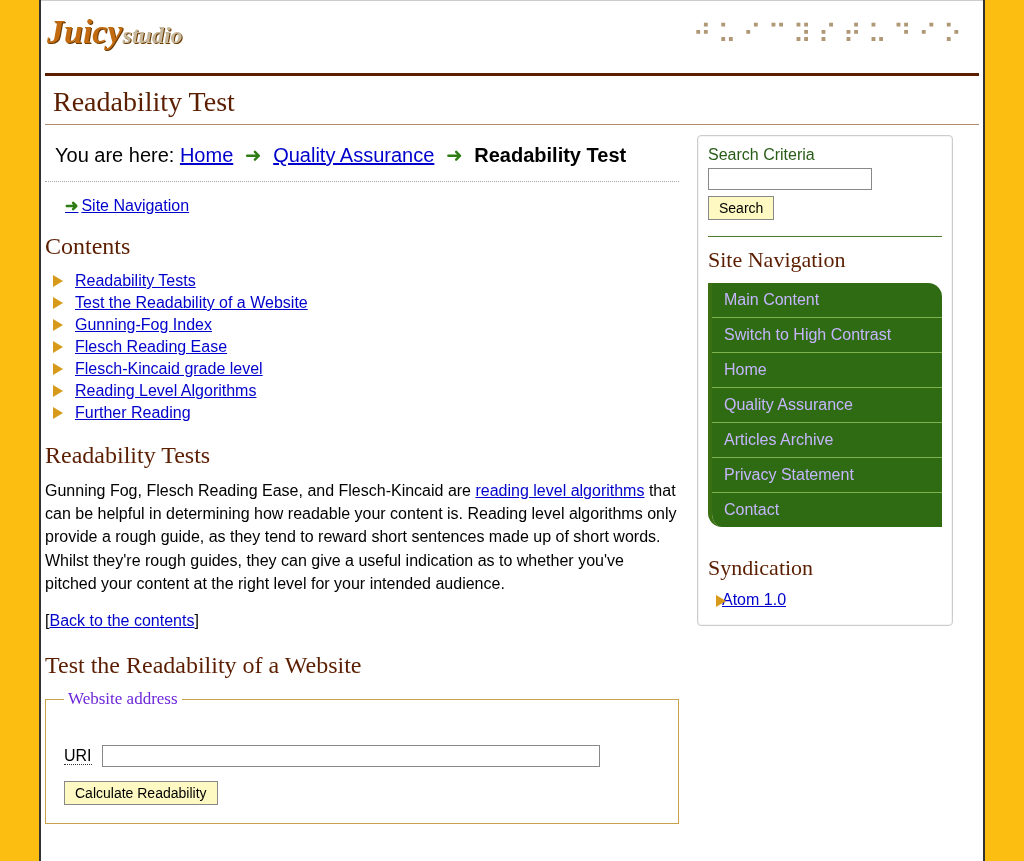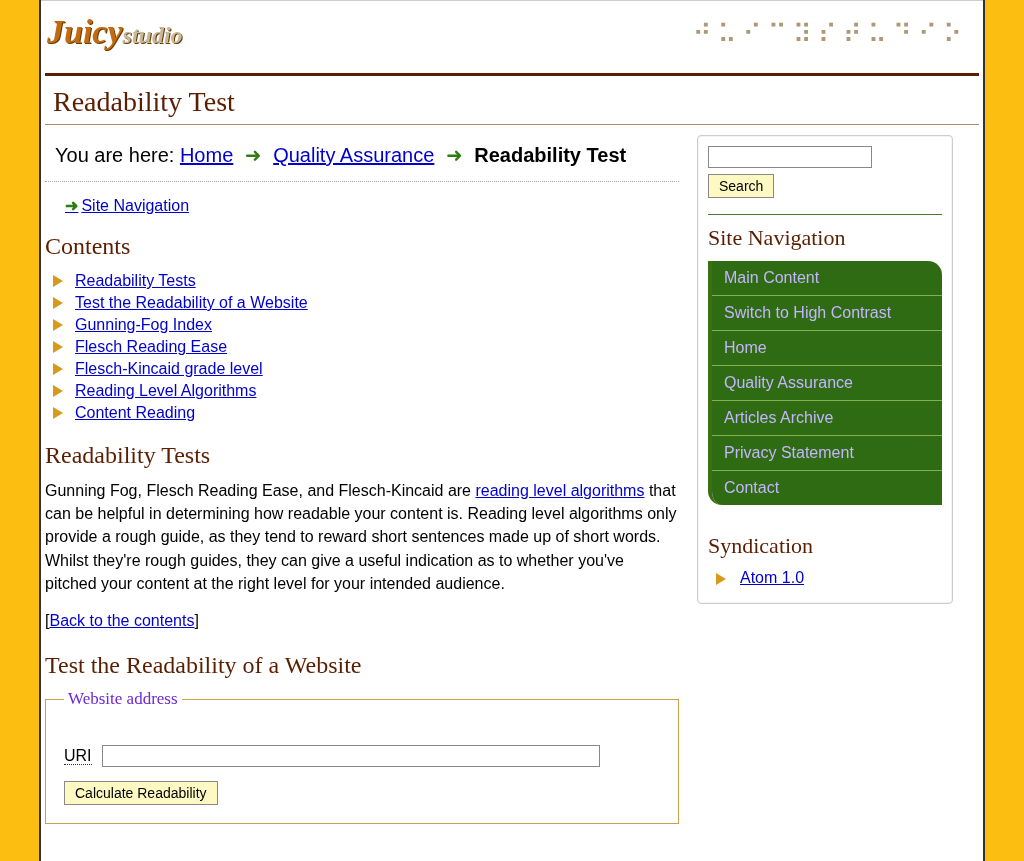--- a/index.html
+++ b/index.html
@@ -197,21 +197,21 @@
     border-bottom: 1px solid #7fb24f;
     padding: 8px 12px;
     color: #c4b5fd;
     font-size: 16px;
     cursor: pointer;
   }
   ul.nav li:last-child { border-bottom: none; }
 
   .syndication { margin-top: 28px; }
   .syndication ul { list-style: none; margin-left: 8px; }
-  .syndication li { position: relative; padding-left: 24px; }
+  .syndication li { position: relative; padding-left: 6px; }
   .syndication li::before {
     content: "";
     position: absolute;
     left: 0; top: 4px;
     width: 0; height: 0;
     border-top: 6px solid transparent;
     border-bottom: 6px solid transparent;
     border-left: 10px solid #d89a1a;
   }
   .syndication a { color: #0000cc; }
@@ -248,21 +248,21 @@
       </a>
 
       <h2>Contents</h2>
       <ul class="arrow-list">
         <li><a href="#">Readability Tests</a></li>
         <li><a href="#">Test the Readability of a Website</a></li>
         <li><a href="#">Gunning-Fog Index</a></li>
         <li><a href="#">Flesch Reading Ease</a></li>
         <li><a href="#">Flesch-Kincaid grade level</a></li>
         <li><a href="#">Reading Level Algorithms</a></li>
-        <li><a href="#">Content Reading</a></li>
+        <li><a href="#">Further Reading</a></li>
       </ul>
 
       <h2>Readability Tests</h2>
 
       <p>
         <span>Gunning Fog, Flesch Reading Ease, and Flesch-Kincaid are </span><a href="#" class="inline">reading level algorithms</a><span> that can be helpful in determining how readable your content is. Reading level algorithms only provide a rough guide, as they tend to reward short sentences made up of short words. Whilst they're rough guides, they can give a useful indication as to whether you've pitched your content at the right level for your intended audience.</span>
       </p>
 
       <p class="backlink">
         [<a href="#" class="inline">Back to the contents</a>]
@@ -276,20 +276,21 @@
           <span class="uri-label">URI</span>
           <input type="text" style="width: 498px;">
         </div>
         <button class="button">Calculate Readability</button>
       </fieldset>
 
     </div>
 
     <aside class="sidebar">
       <div class="search-form">
+        <label class="search-label">Search Criteria</label>
         <input type="text" style=""><br>
         <button class="button">Search</button>
       </div>
 
       <hr>
 
       <h2>Site Navigation</h2>
       <ul class="nav">
         <li>Main Content</li>
         <li>Switch to High Contrast</li>

